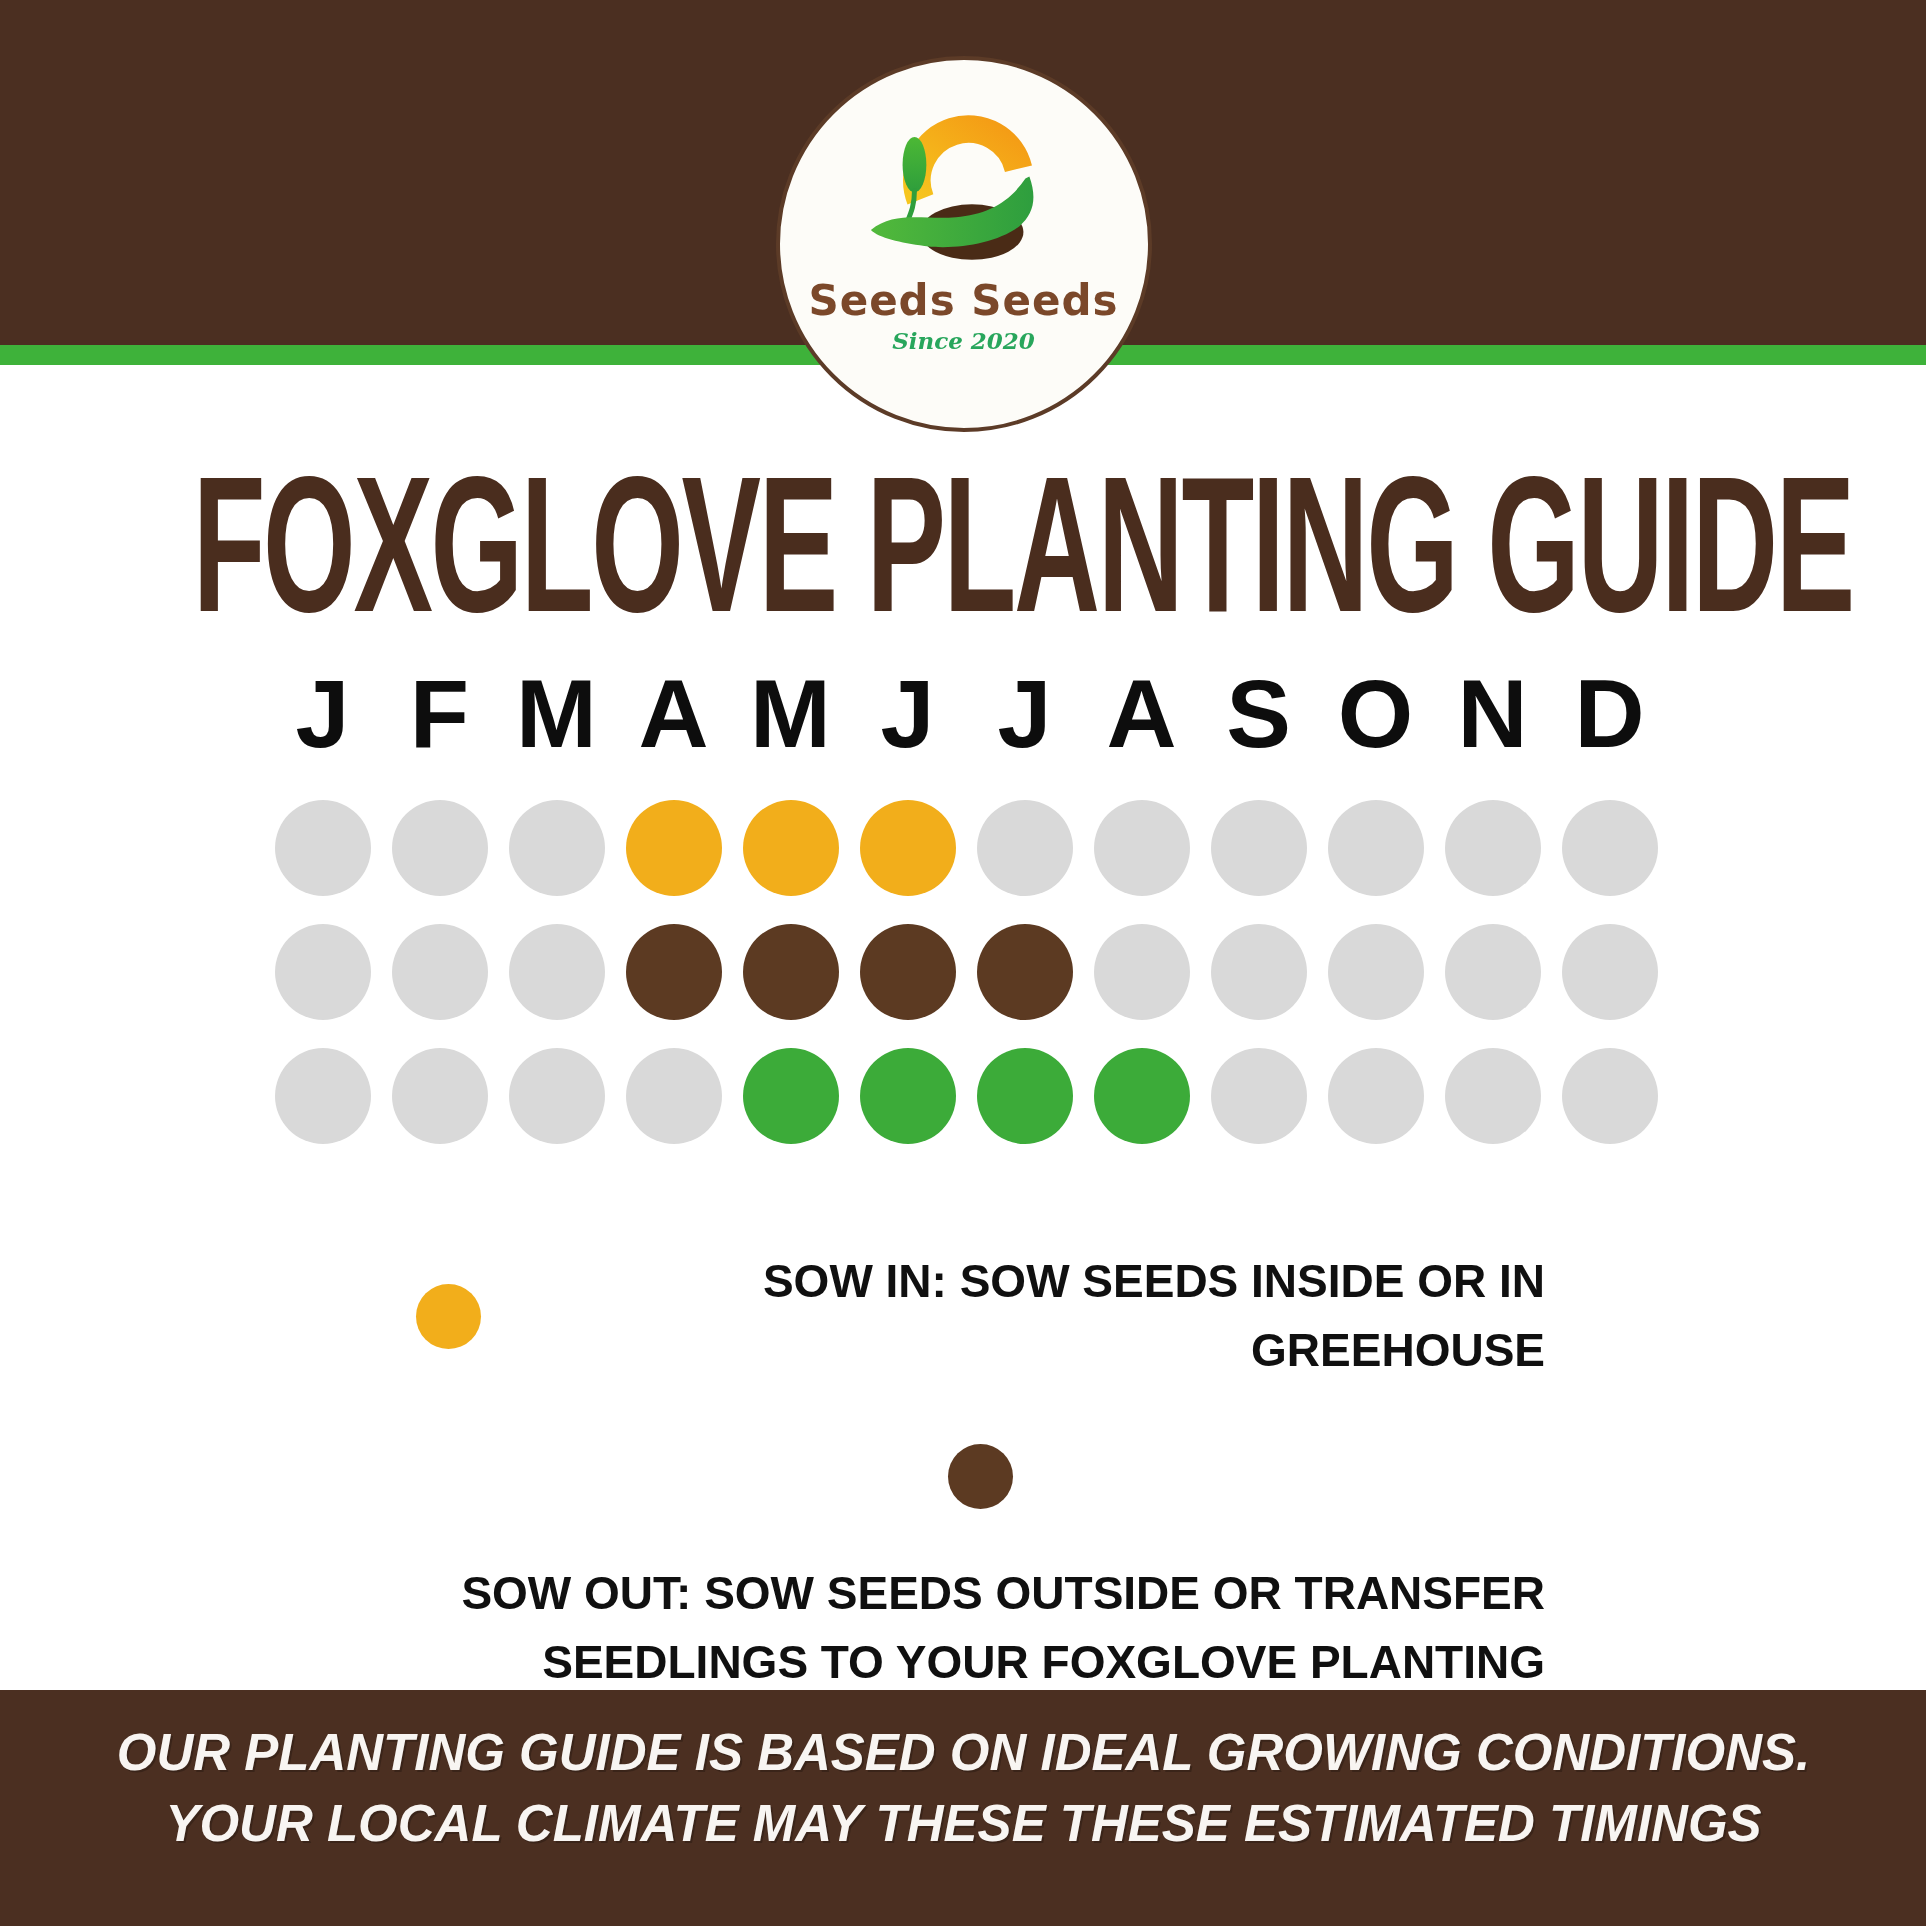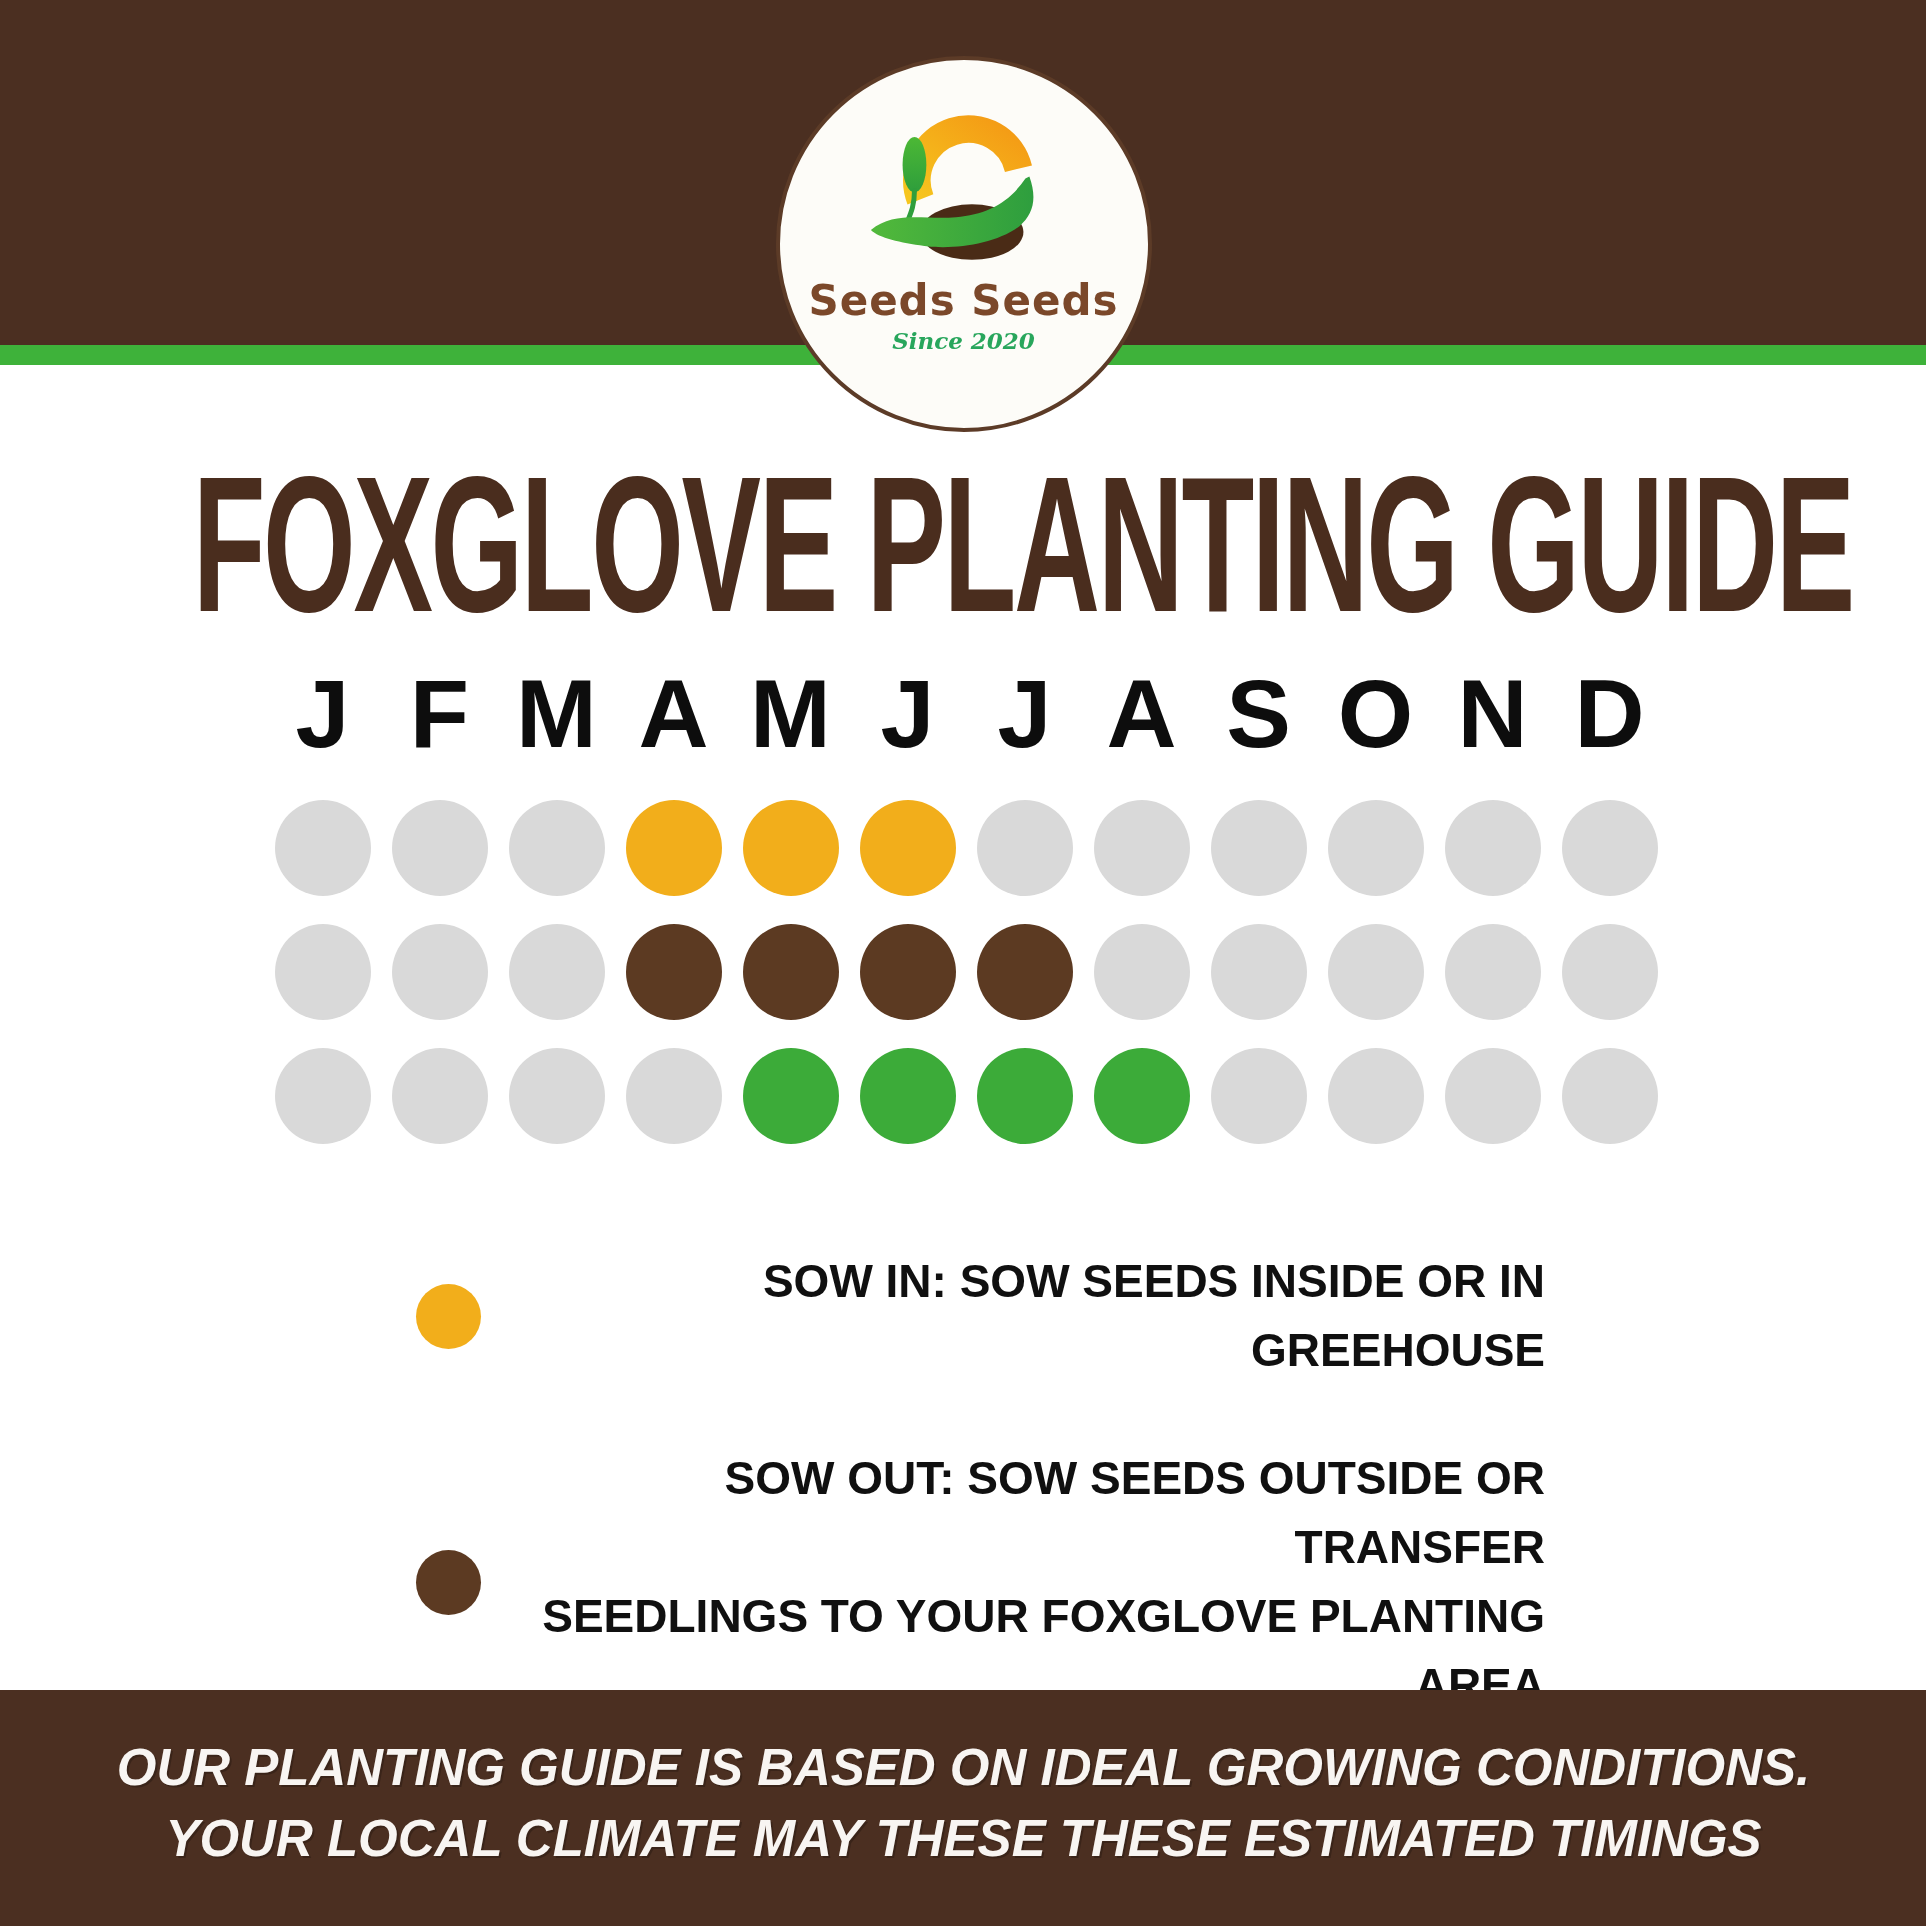--- a/index.html
+++ b/index.html
@@ -42,29 +42,29 @@
   }
   .dots-grid{
     position:absolute;top:786px;left:264px;width:1402px;
     display:grid;grid-template-columns:repeat(12,117px);grid-auto-rows:124px;
   }
   .dot{width:96px;height:96px;border-radius:50%;margin:auto;}
   
   .legend{position:absolute;top:1247px;left:416px;width:1129px;}
   .legend-item{display:flex;align-items:center;gap:50px;text-align:right;}
   .legend-item.mb1{margin-bottom:59px;}
-  .legend-item.mb2{margin-bottom:36px;}
+  .legend-item.mb2{margin-bottom:36px;flex-direction:column;}
   .legend-dot{width:65px;height:65px;border-radius:50%;flex:0 0 auto;}
   .legend-text{
     font-size:46px;font-weight:700;line-height:1.5;color:#101010;letter-spacing:0;
   }
   
   .footer{
     position:absolute;top:1690px;left:0;width:100%;height:237px;background:#4B2F21;
-    text-align:center;box-sizing:border-box;padding-top:42px;
+    text-align:center;box-sizing:border-box;padding-top:27px;
   }
   .footer p{
     margin:0;font-size:51px;font-weight:700;font-style:italic;line-height:1.40;
     color:#F8F5F2;text-shadow:2px 2px 0 rgba(0,0,0,0.22);
   }
 </style>
 </head>
 <body>
 
 <div class="page">

